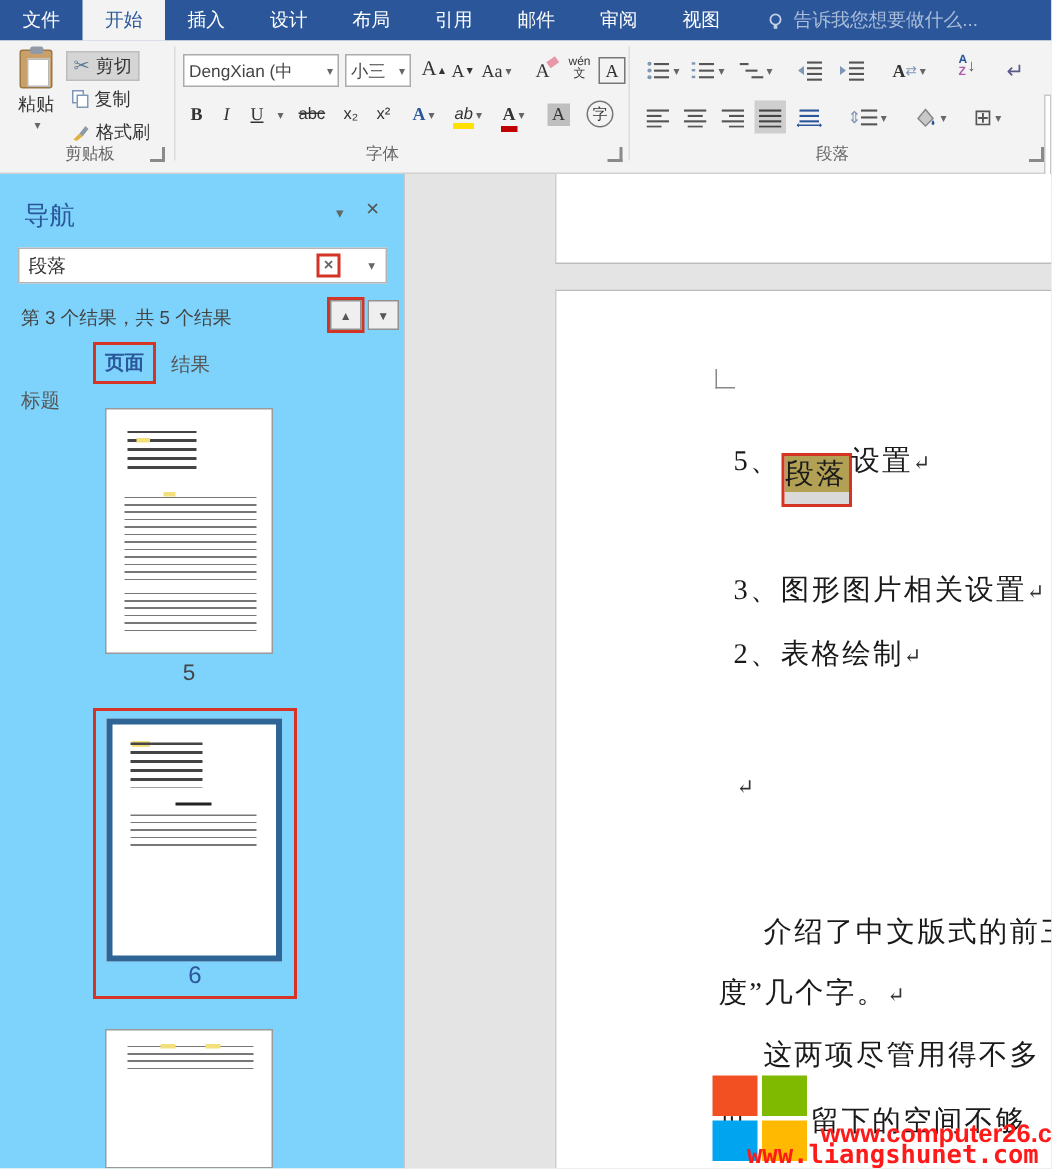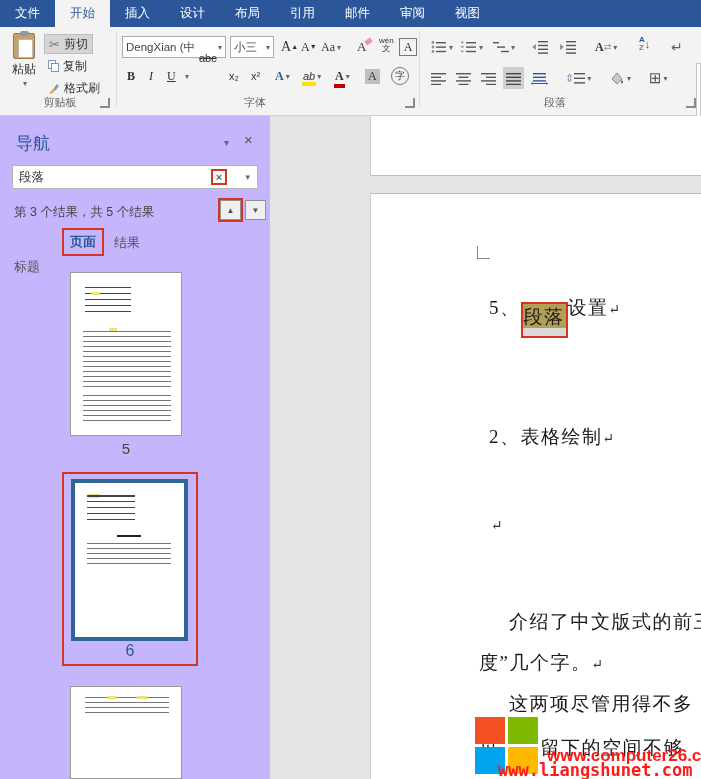--- a/index.html
+++ b/index.html
@@ -51,21 +51,21 @@
   .enc { width:18px; height:18px; border:1px solid #777; border-radius:50%; display:flex; align-items:center; justify-content:center; font-size:10px; }
   .abox { width:18px; height:18px; border:1px solid #777; display:flex; align-items:center; justify-content:center; font-family:"Liberation Serif",serif; font-size:12px; }
   .phon { display:flex; flex-direction:column; line-height:8px; font-size:8px; align-items:center; color:#333; }
   .clear-a { position:relative; font-family:"Liberation Serif",serif; font-size:13px; }
   .clear-a::after { content:""; position:absolute; right:-6px; top:0; width:7px; height:5px; background:#e996a9; transform:rotate(-35deg); }
 
   
   svg.ic { display:block; }
 
   
-  .navpane { position:absolute; left:0; top:116px; width:270px; height:663px; background:#c4b5fd; border-right:1px solid #c5c5c5; overflow:hidden; }
+  .navpane { position:absolute; left:0; top:116px; width:270px; height:663px; background:#7dd3fc; border-right:1px solid #c5c5c5; overflow:hidden; }
   .nav-title { position:absolute; left:16px; top:16px; font-size:17px; color:#2b579a; }
   .nav-collapse { position:absolute; left:224px; top:21px; font-size:10px; color:#666; }
   .nav-close { position:absolute; left:244px; top:15px; font-size:15px; color:#555; }
   .searchwrap { position:absolute; left:12px; top:49px; width:246px; height:24px; background:#fff; border:1px solid #b5b5b5; }
   .searchwrap input { position:absolute; left:6px; top:2px; width:170px; height:18px; border:none; outline:none; font-size:12.5px; color:#333; background:transparent; font-family:inherit; }
   .search-clear { position:absolute; right:30px; top:3px; width:16px; height:16px; border:2px solid #d43425; display:flex; align-items:center; justify-content:center; font-size:11px; font-weight:bold; color:#666; background:#fff; }
   .search-dd { position:absolute; right:7px; top:6px; font-size:9px; color:#666; }
   .nav-status { position:absolute; left:14px; top:88px; font-size:12.5px; color:#444; }
   .navbtn { position:absolute; width:21px; height:20px; background:#efefef; border:1px solid #929292; display:flex; align-items:center; justify-content:center; font-size:8px; color:#555; }
   .navbtn.prev { left:220px; top:84px; box-shadow:0 0 0 2px #d43425; }
@@ -118,20 +118,29 @@
   <div class="tabstrip">
     <div class="rtab">文件</div>
     <div class="rtab active">开始</div>
     <div class="rtab">插入</div>
     <div class="rtab">设计</div>
     <div class="rtab">布局</div>
     <div class="rtab">引用</div>
     <div class="rtab">邮件</div>
     <div class="rtab">审阅</div>
     <div class="rtab">视图</div>
+    <div class="tellme">
+      <span class="bulb">
+        <svg width="12" height="12" viewBox="0 0 12 12">
+            <circle cx="6" cy="5" r="3.4" fill="none" stroke="#c3d1e8" stroke-width="1.2"></circle>
+            <rect x="4.8" y="8.6" width="2.4" height="2.6" fill="#c3d1e8"></rect>
+          </svg>
+      </span>
+      <span>告诉我您想要做什么...</span>
+    </div>
   </div>
 
   <div class="ribbon">
     <div class="gsep" style="left:116px"></div>
     <div class="gsep" style="left:419px"></div>
 
     <div class="paste-btn">
       <span class="clip-ic">
           <span class="clip"></span>
           <span class="sheet"></span>
@@ -193,21 +202,21 @@
     <div class="btn" style="left:396px;top:9px">
         <span class="abox">A</span>
       </div>
 
     <div class="btn glyph-btn" style="left:124px;top:38px;font-weight:bold">B</div>
     <div class="btn glyph-btn" style="left:146px;top:38px;font-style:italic">I</div>
     <div class="btn glyph-btn" style="left:164px;top:38px;text-decoration:underline">U</div>
     <div class="btn" style="left:180px;top:38px">
         <span class="dd">▾</span>
       </div>
-    <div class="btn" style="left:196px;top:20px;text-decoration:line-through;font-size:11px">abc</div>
+    <div class="btn" style="left:196px;top:38px;text-decoration:line-through;font-size:11px">abc</div>
     <div class="btn" style="left:226px;top:38px;font-size:11px">x₂</div>
     <div class="btn" style="left:248px;top:38px;font-size:11px">x²</div>
     <div class="btn" style="left:272px;top:38px">
         <span class="fx-a">A</span>
         <span class="dd">▾</span>
       </div>
     <div class="btn" style="left:300px;top:38px">
         <span class="hl-ab">ab</span>
         <span class="dd">▾</span>
       </div>
@@ -405,20 +414,21 @@
   </div>
 
   <div class="docarea">
     <div class="page prev"></div>
     <div class="page cur">
       <div class="cornermark"></div>
 
       <div class="dline" style="left:118px;top:100px">
         <span>5、</span><span class="findwrap"><span>段落</span></span><span>设置</span><span class="pil">↵</span>
       </div>
+      <div class="dline" style="left:118px;top:186px"><span>3、图形图片相关设置</span><span class="pil">↵</span></div>
       <div class="dline" style="left:118px;top:229px"><span>2、表格绘制</span><span class="pil">↵</span></div>
       <div class="dline pil" style="left:120px;top:318px">↵</div>
 
       <div class="dline" style="left:138px;top:414px">介绍了中文版式的前三</div>
       <div class="dline" style="left:108px;top:455px"><span>度”几个字。</span><span class="pil">↵</span></div>
       <div class="dline" style="left:138px;top:496px">这两项尽管用得不多，</div>
       <div class="dline" style="left:108px;top:540px">页　，留下的空间不够</div>
     </div>
 
     <div class="wm wmlogo">

